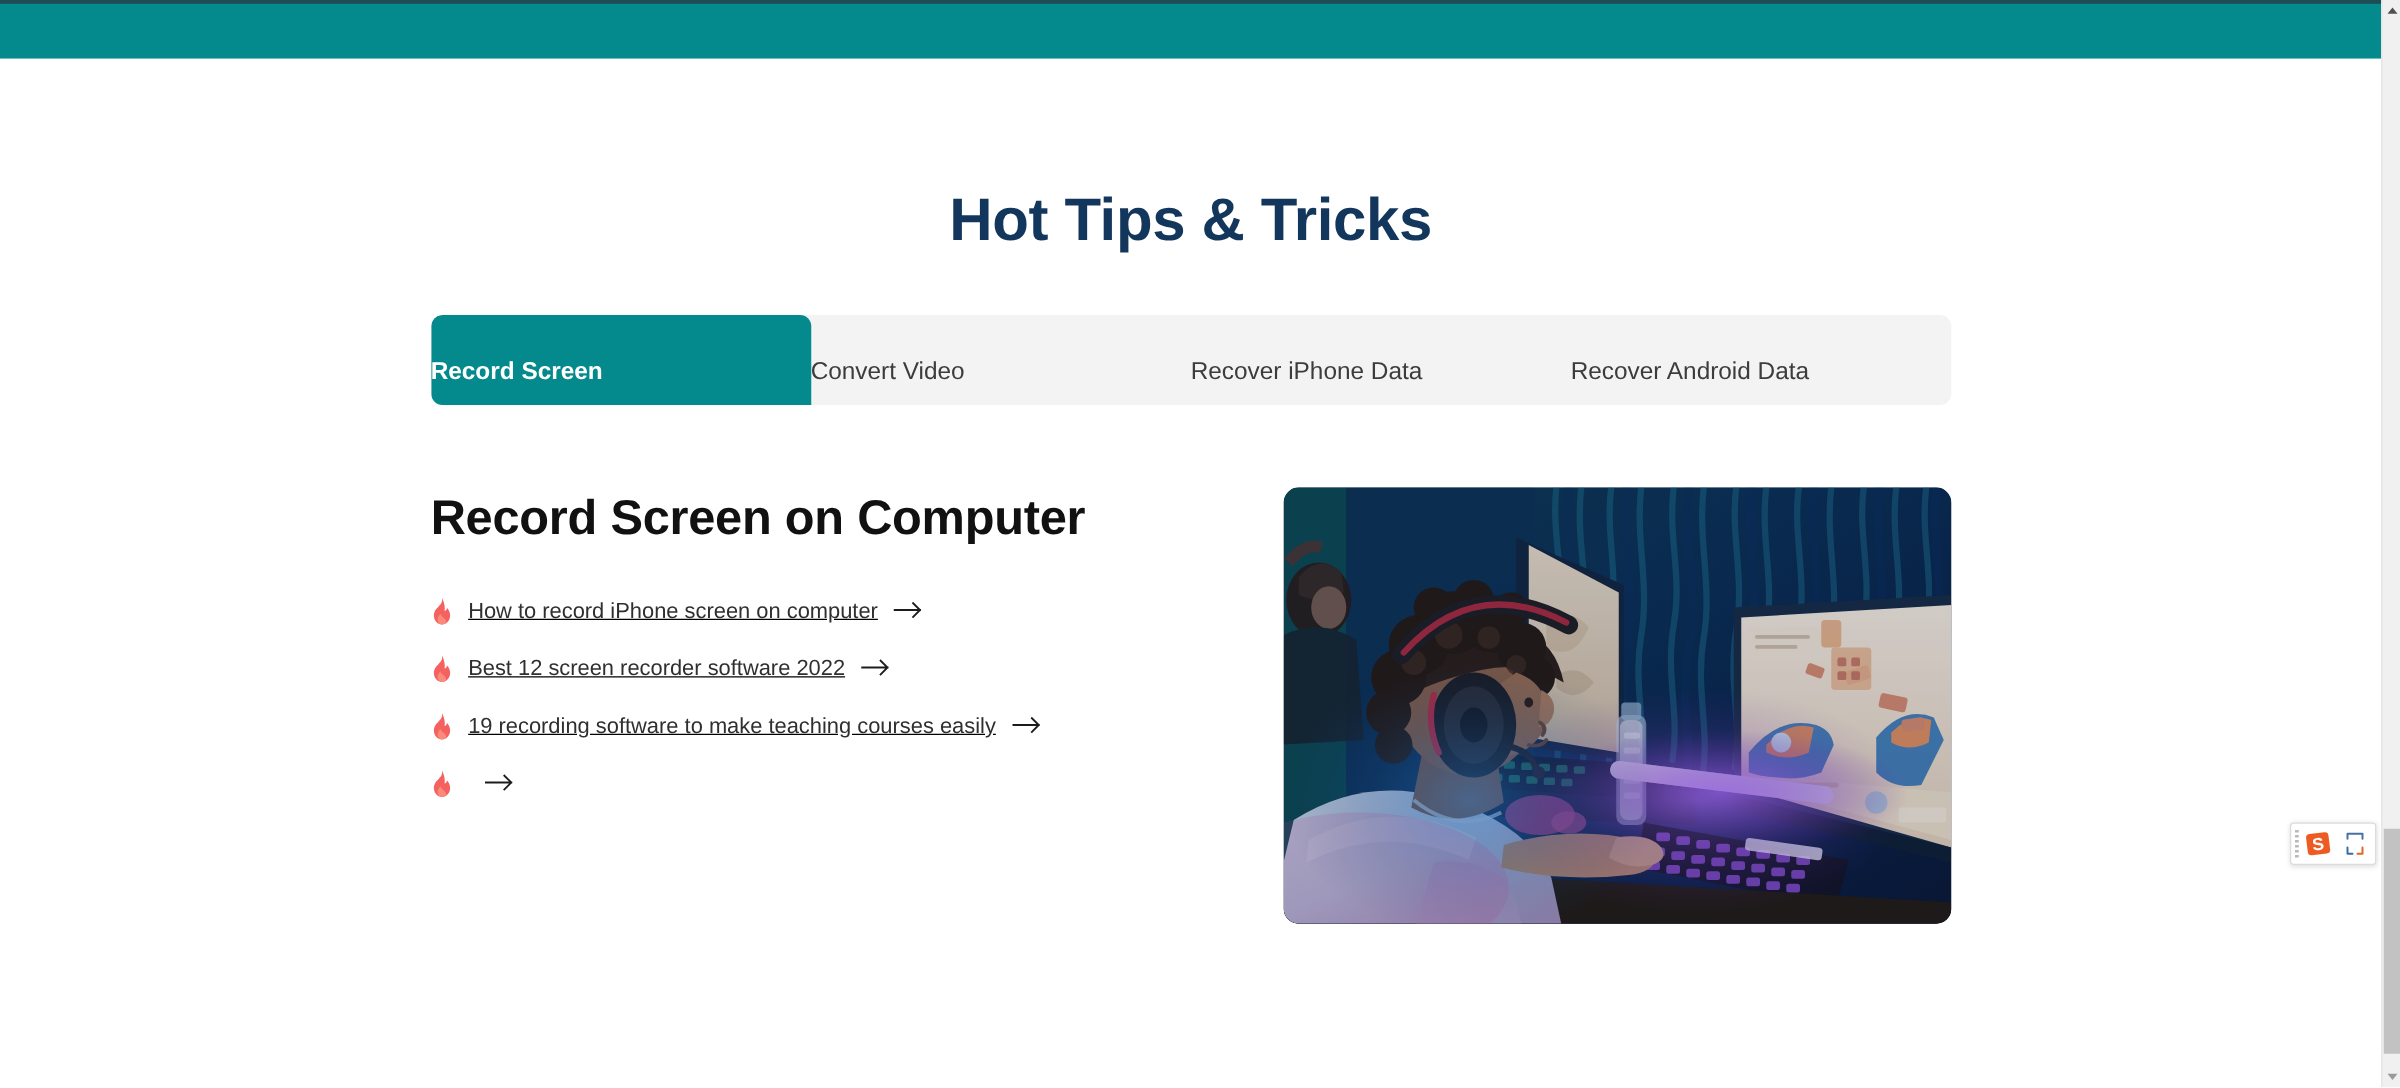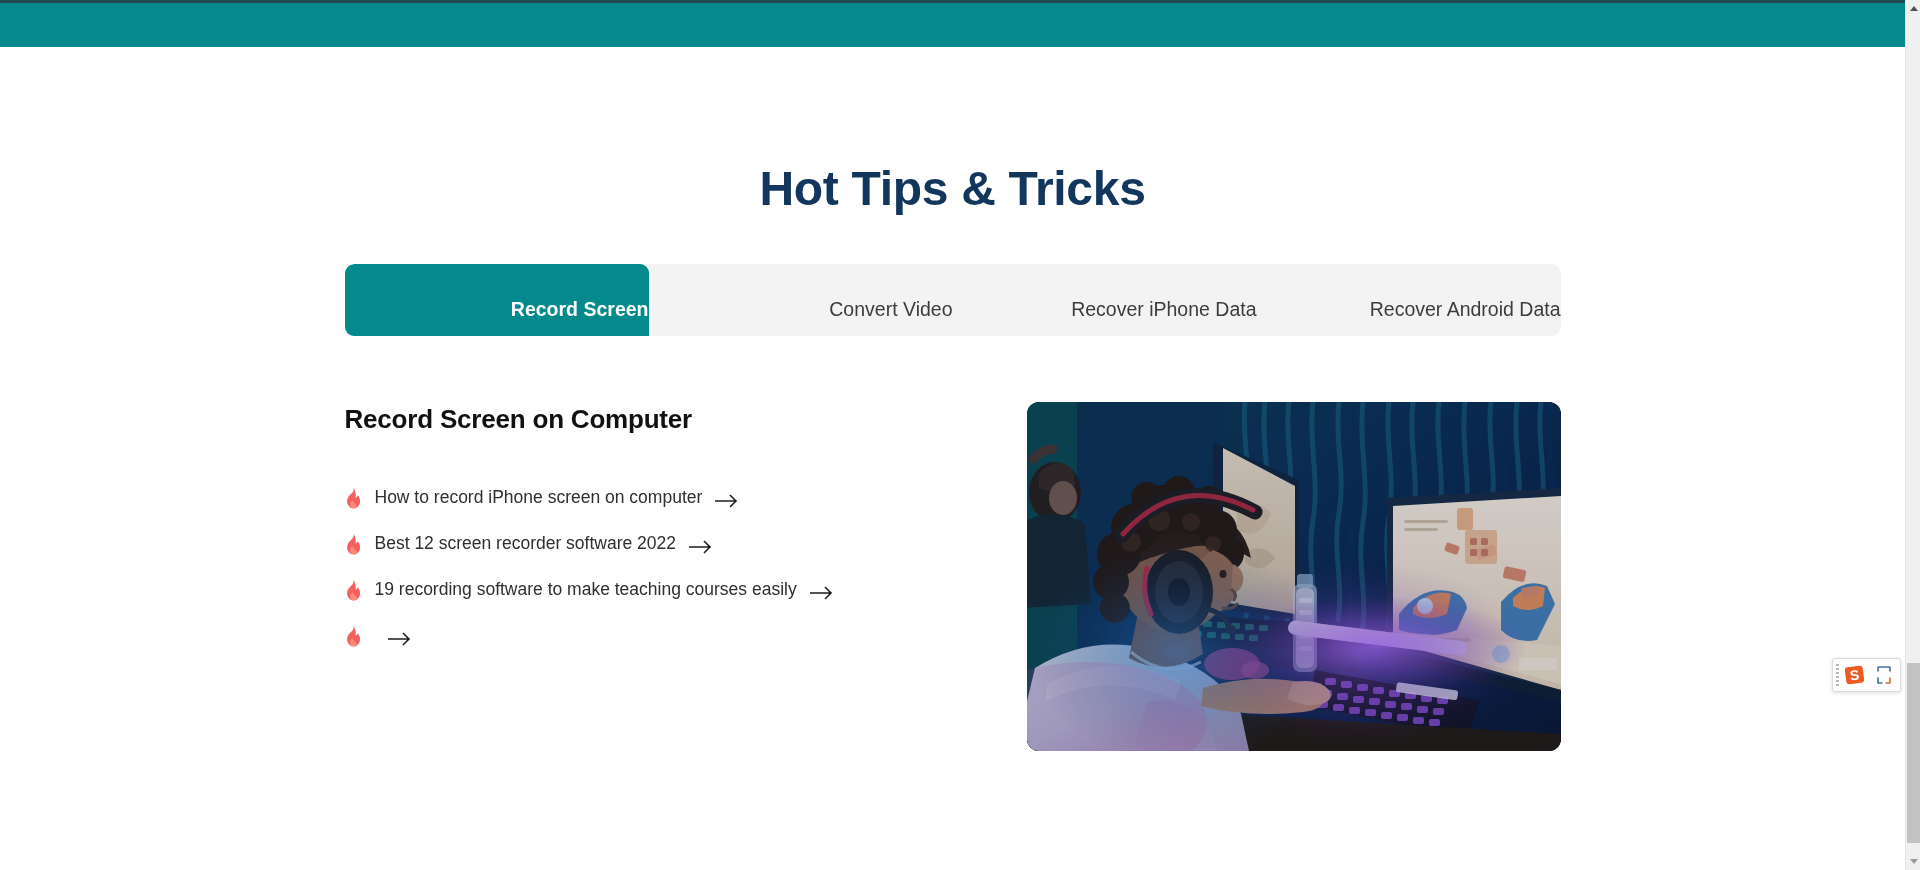--- a/index.html
+++ b/index.html
@@ -35,21 +35,21 @@
   .page {
     position: absolute;
     top: 47px; left: 0;
     width: 1905px;
     height: 823px;
     background: #ffffff;
   }
 
   .container {
     width: 1216px;
-    margin: 12px auto;
+    margin: 0 auto;
     padding-top: 102px;
   }
 
   
   .page-title {
     text-align: center;
     font-size: 48px;
     line-height: 1.18;
     font-weight: 700;
     color: #12365c;
@@ -63,21 +63,21 @@
     background: #f3f3f3;
     border-radius: 9px;
     height: 72px;
     overflow: hidden;
   }
 
   .tab {
     flex: 1 1 0;
     display: flex;
     align-items: center;
-    justify-content: flex-end;
+    justify-content: flex-start;
     font-size: 19.5px;
     color: #3c3c3c;
     height: 92px;
     cursor: pointer;
     border-radius: 9px;
     user-select: none;
     white-space: nowrap;
   }
 
   .tab.active {
@@ -100,38 +100,39 @@
   }
 
   .col-right {
     flex: 1 1 auto;
     display: flex;
     justify-content: flex-end;
   }
 
   
   .section-title {
-    font-size: 26px;
+    font-size: 39px;
     font-weight: 700;
     color: #111111;
     letter-spacing: -0.2px;
     line-height: 1.2;
   }
 
   
   .tips-list {
     margin-top: 27px;
     list-style: none;
   }
 
   .tip-item {
     display: flex;
-    align-items: flex-end;
+    align-items: center;
     height: 46px;
     cursor: pointer;
+    text-decoration: underline;
   }
 
   .flame-icon {
     flex: 0 0 auto;
     width: 17px;
     height: 22px;
     margin-right: 13px;
     display: inline-block;
     position: relative;
     top: 1px;

